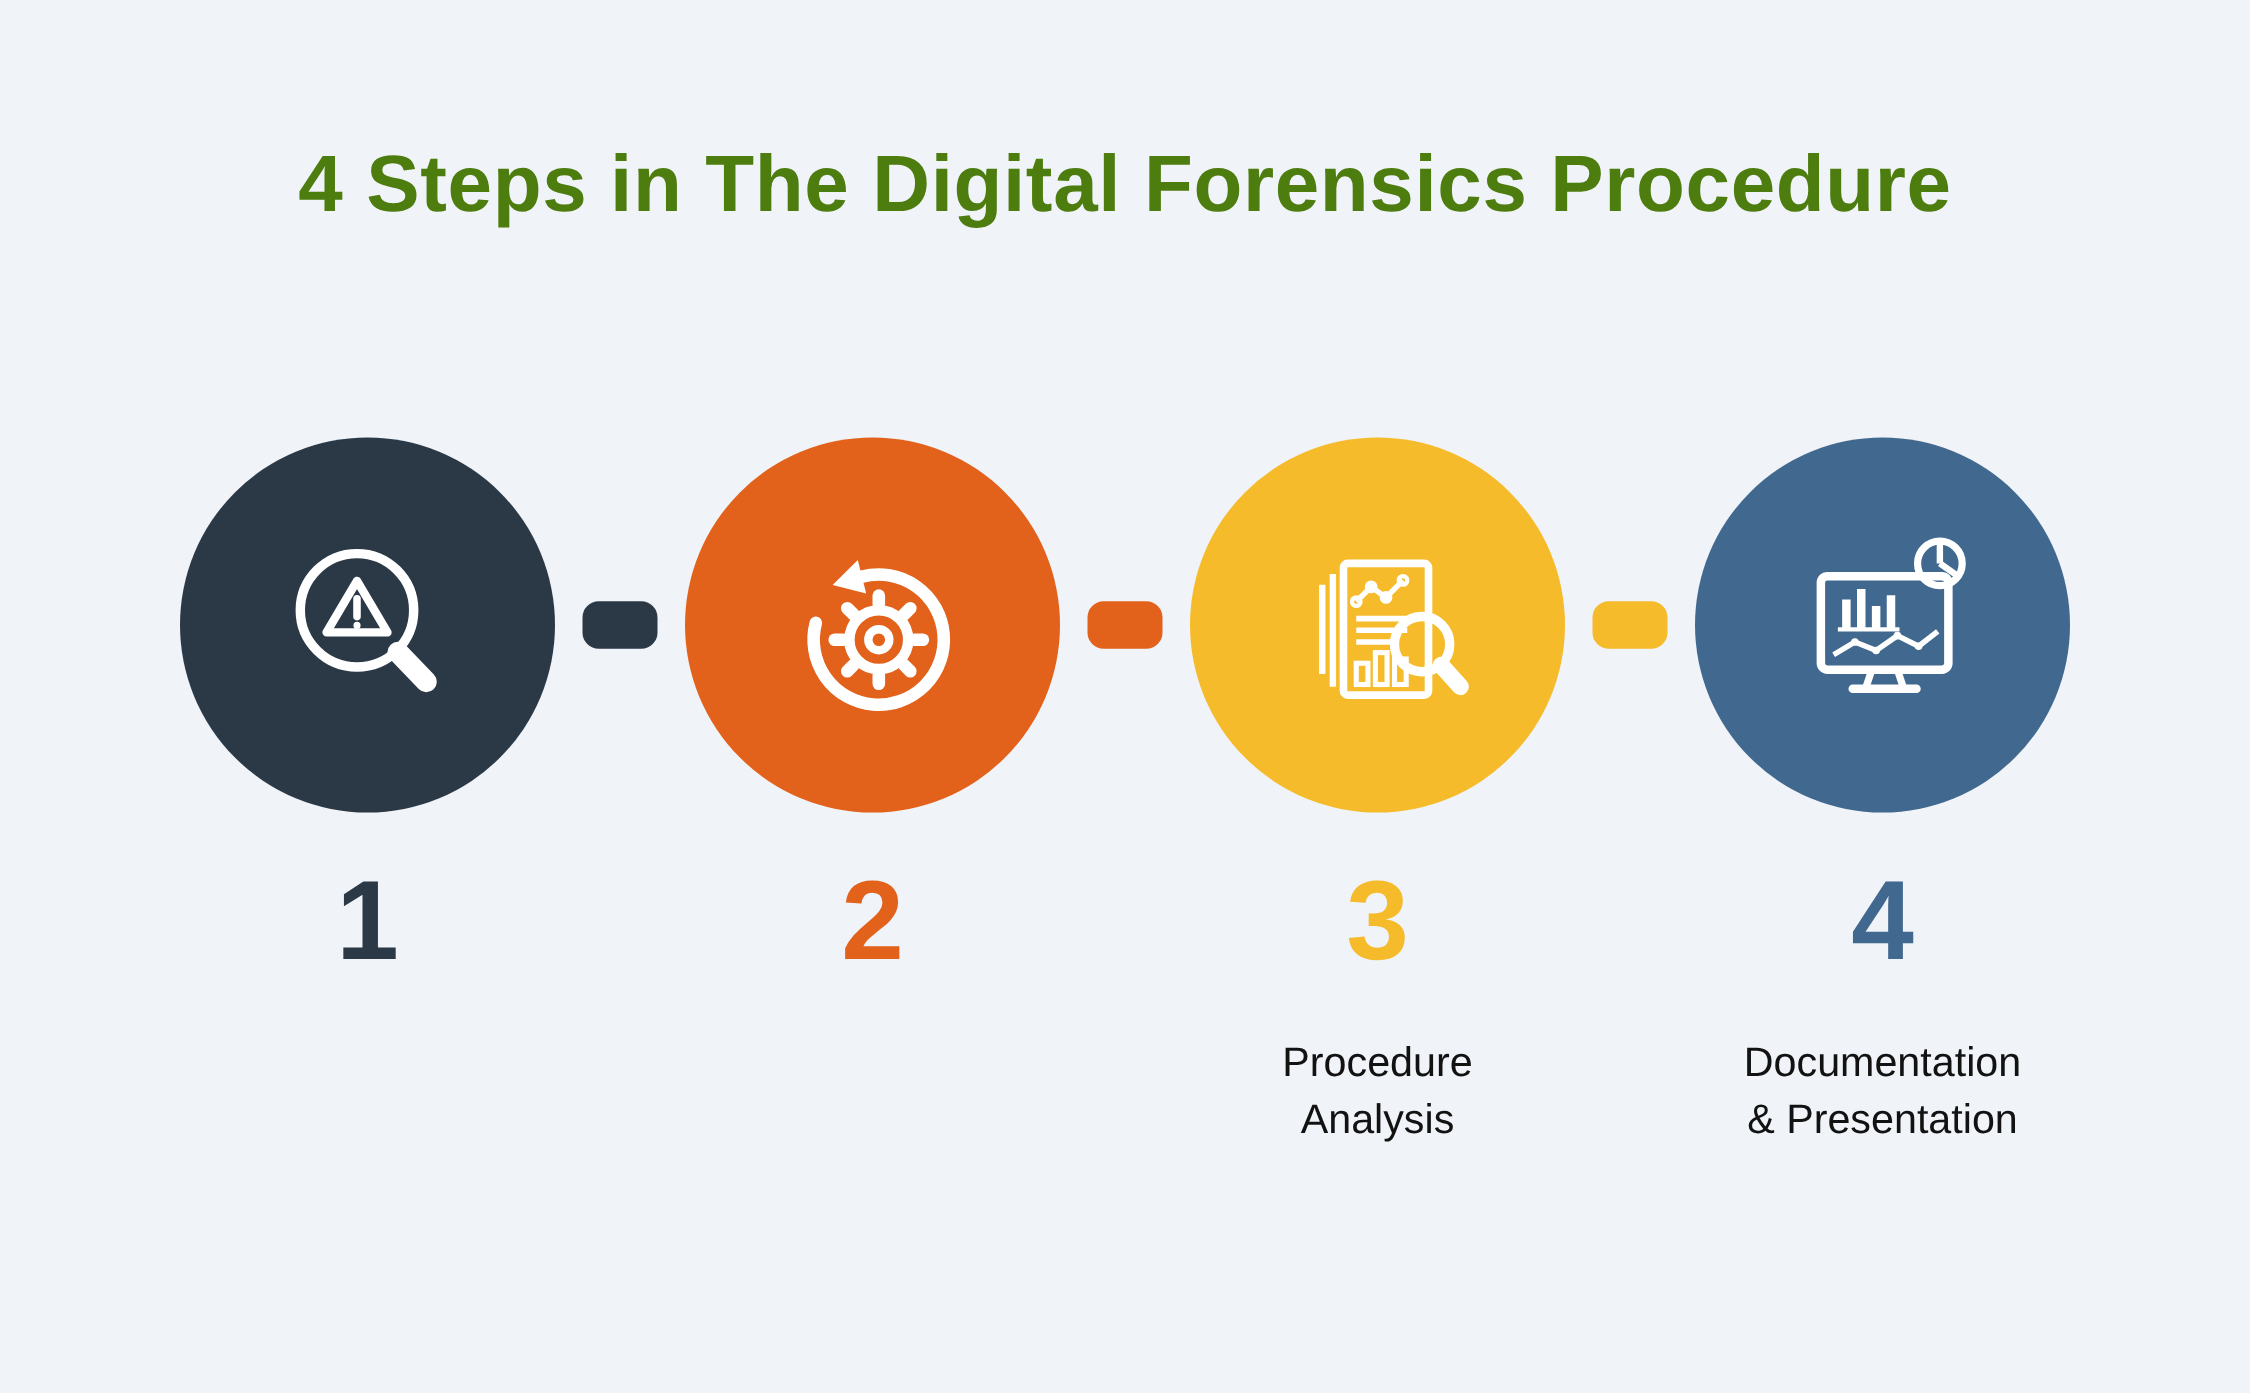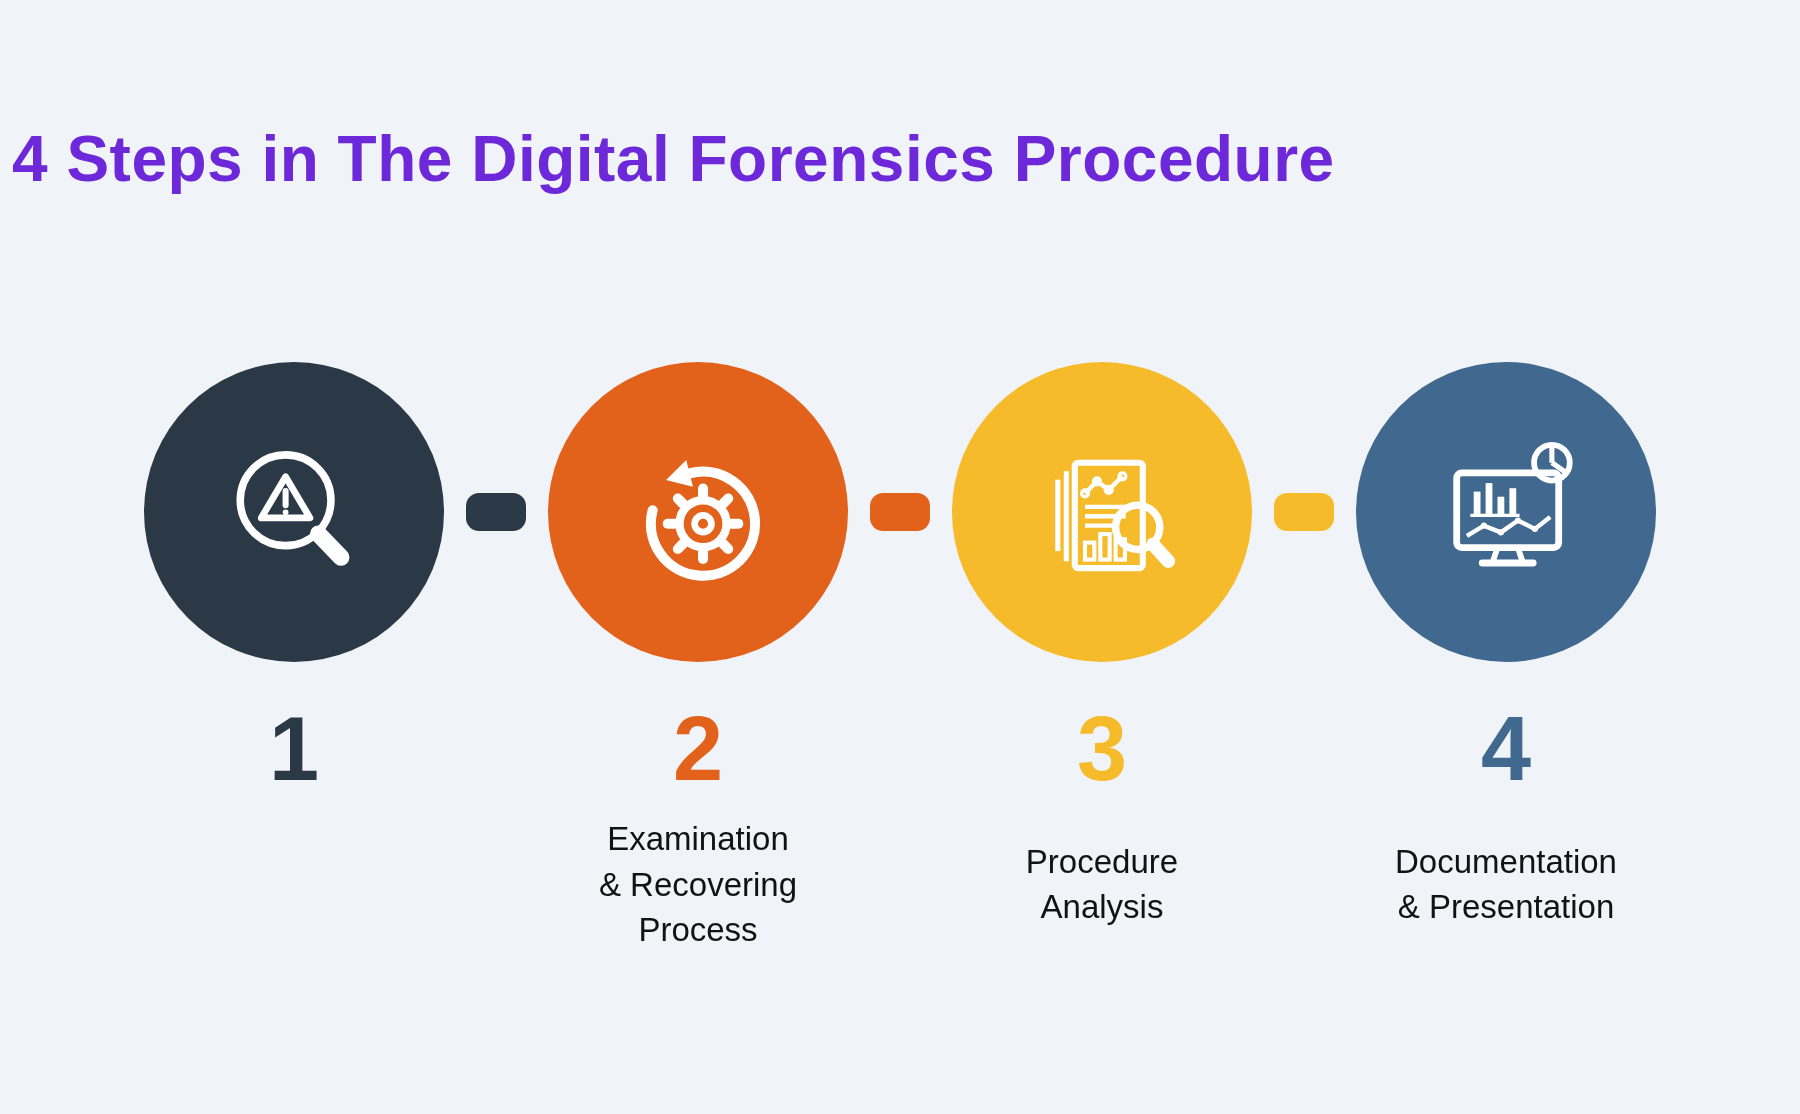--- a/index.html
+++ b/index.html
@@ -7,28 +7,28 @@
     padding: 0;
   }
   body {
     width: 1800px;
     height: 1114px;
     background: #f0f3f7;
     font-family: "Liberation Sans", sans-serif;
     overflow: hidden;
   }
   .title {
-    margin: 12px;
+    margin: 0;
     padding-top: 112px;
-    text-align: left;
+    text-align: center;
     font-size: 64px;
     line-height: 1.1;
     font-weight: bold;
     letter-spacing: 0.5px;
-    color: #6d28d9;
+    color: #4d7c0f;
   }
   .flow {
     display: flex;
     justify-content: center;
     align-items: flex-start;
     margin-top: 168px;
   }
   .step {
     width: 300px;
     display: flex;
@@ -120,25 +120,20 @@
             <line x1="41" y1="45" x2="38" y2="42"></line>
             <line x1="65" y1="45" x2="68" y2="42"></line>
             <line x1="41" y1="69" x2="38" y2="72"></line>
             <line x1="65" y1="69" x2="68" y2="72"></line>
           </g>
           <circle cx="53" cy="57" r="14" stroke-width="5"></circle>
           <circle cx="53" cy="57" r="5" stroke-width="4"></circle>
         </svg>
       </div>
       <div class="number">2</div>
-      <div class="label-wrap">
-        <div class="label">Examination
-&amp; Recovering
-Process</div>
-      </div>
     </div>
 
     <div class="connector connector-2"></div>
 
     <div class="step step-3">
       <div class="circle">
         <svg viewBox="0 0 100 100" width="170" height="170" fill="none" stroke="#ffffff">
           <path d="M24 31 V73" stroke-width="3"></path>
           <path d="M29 26 V79" stroke-width="3"></path>
           <rect x="34" y="21" width="40" height="62" rx="2" stroke-width="3.6"></rect>

